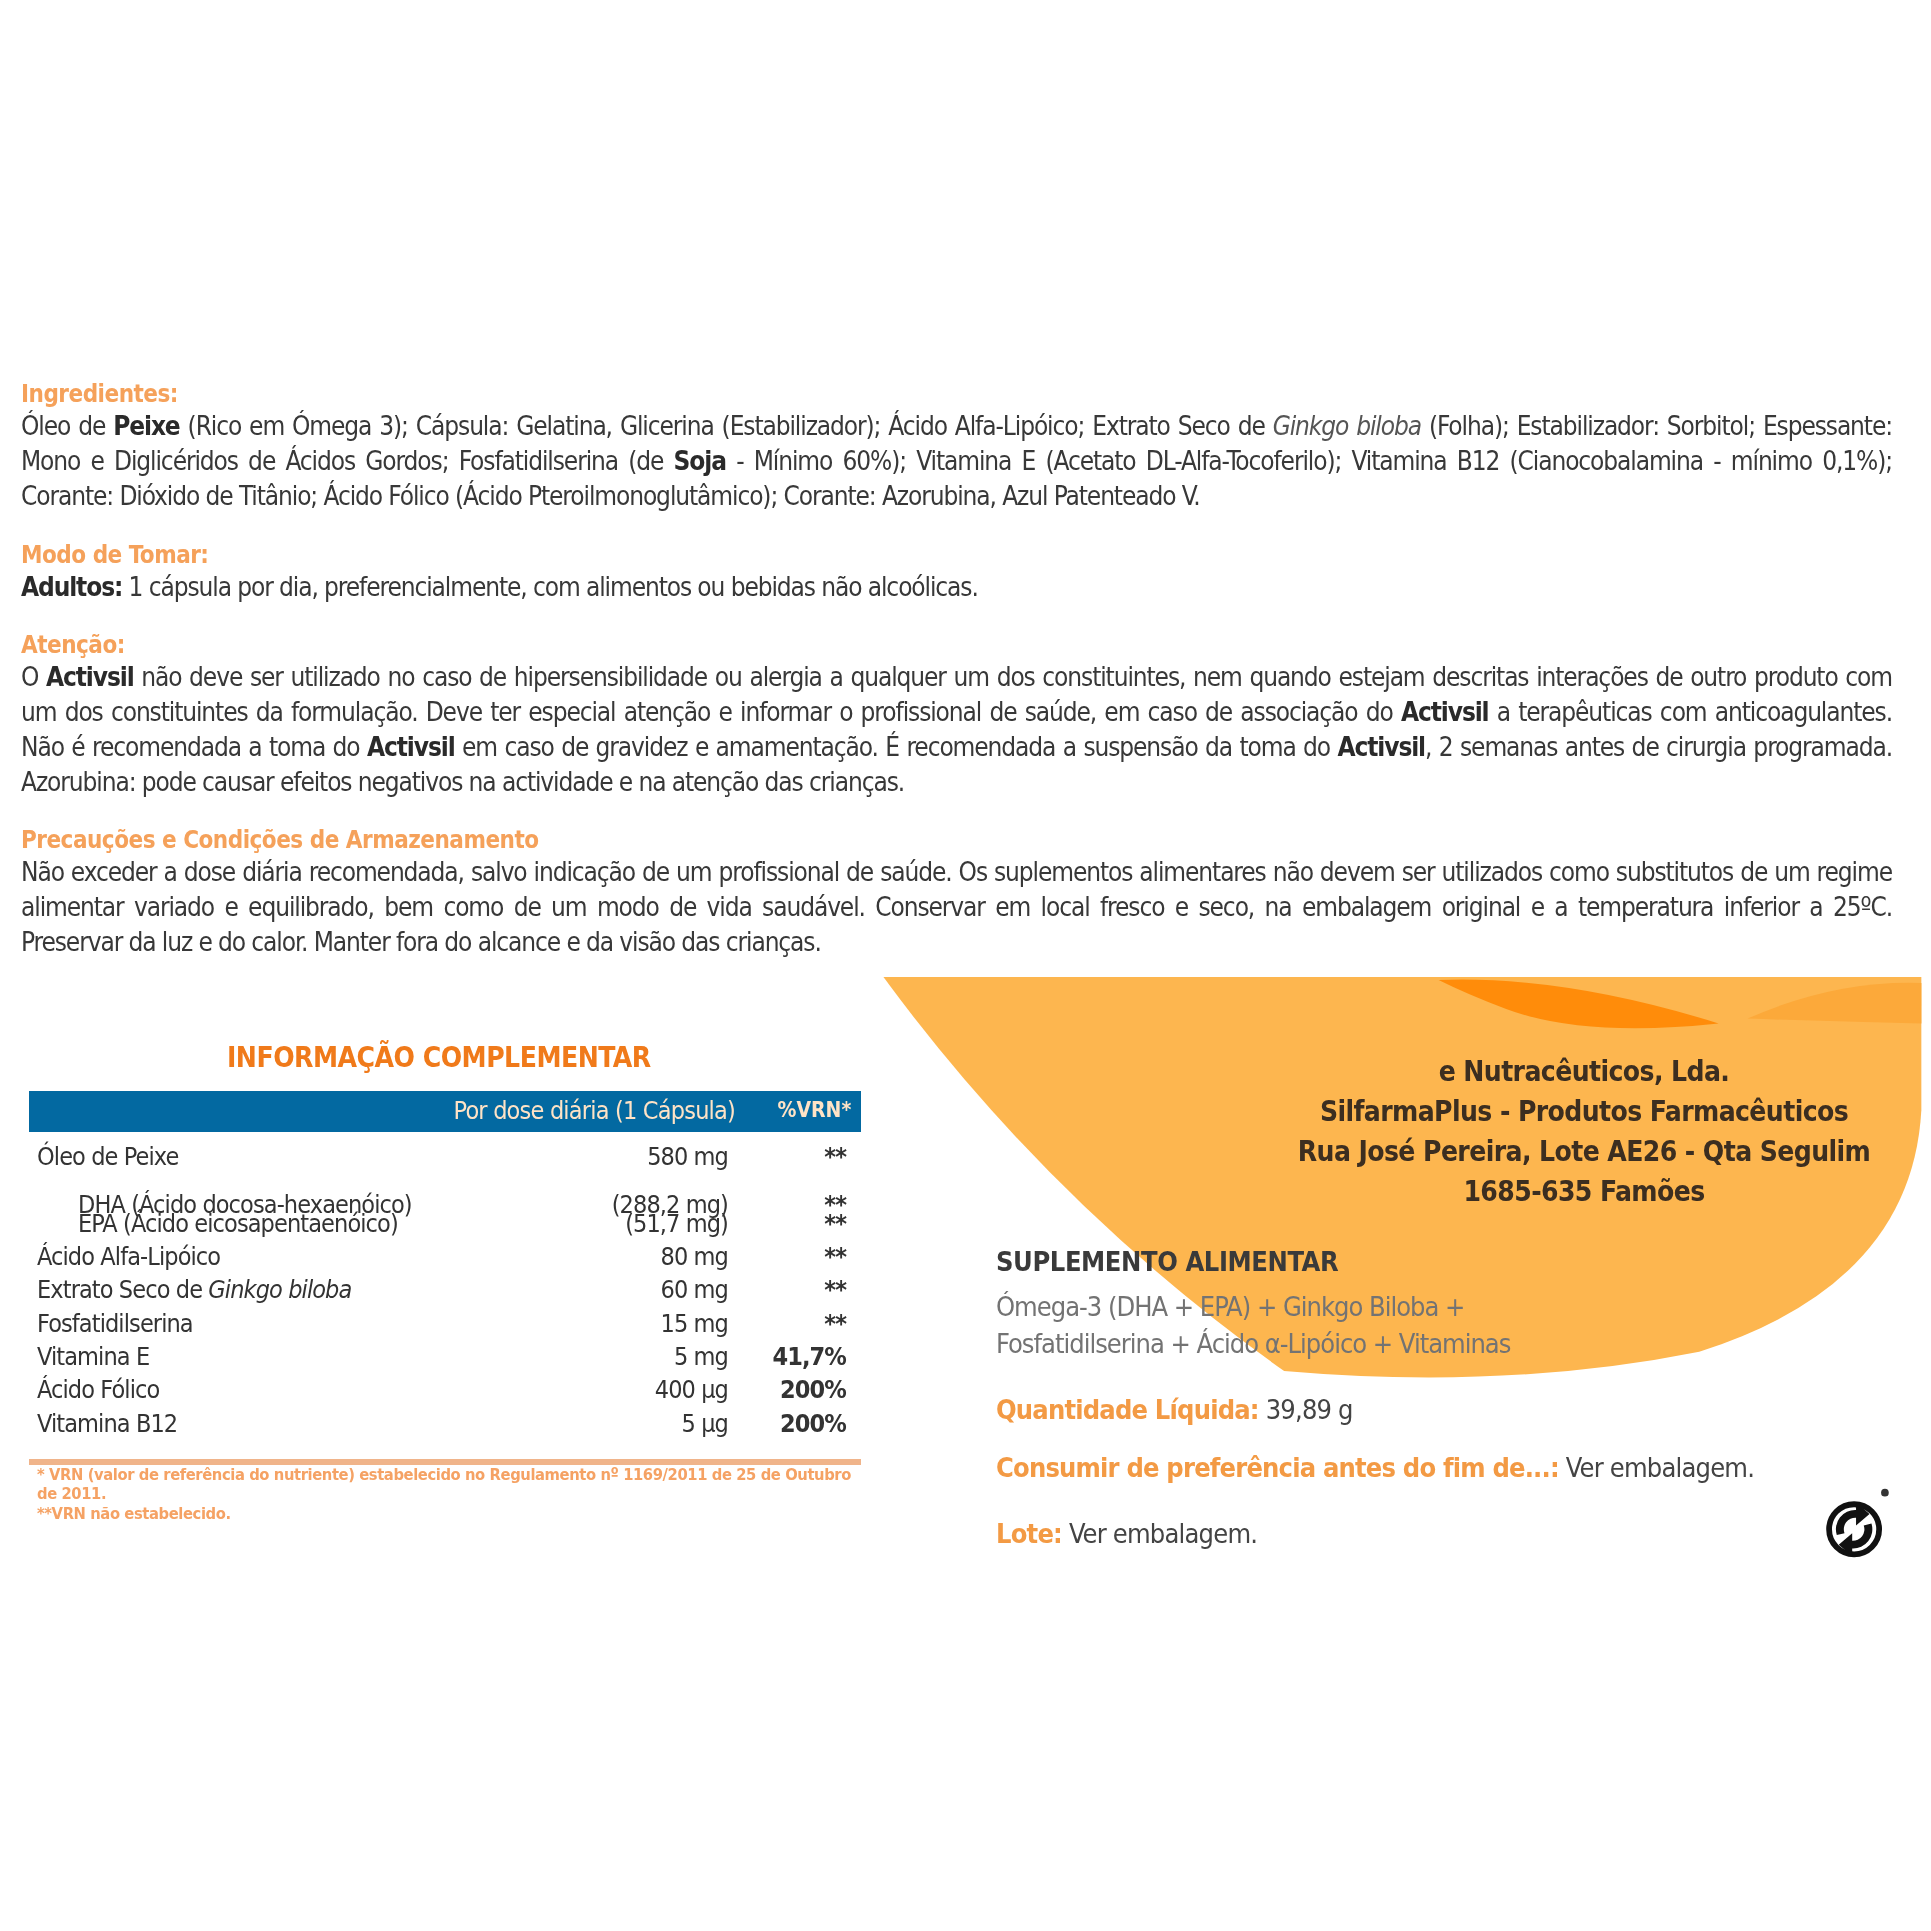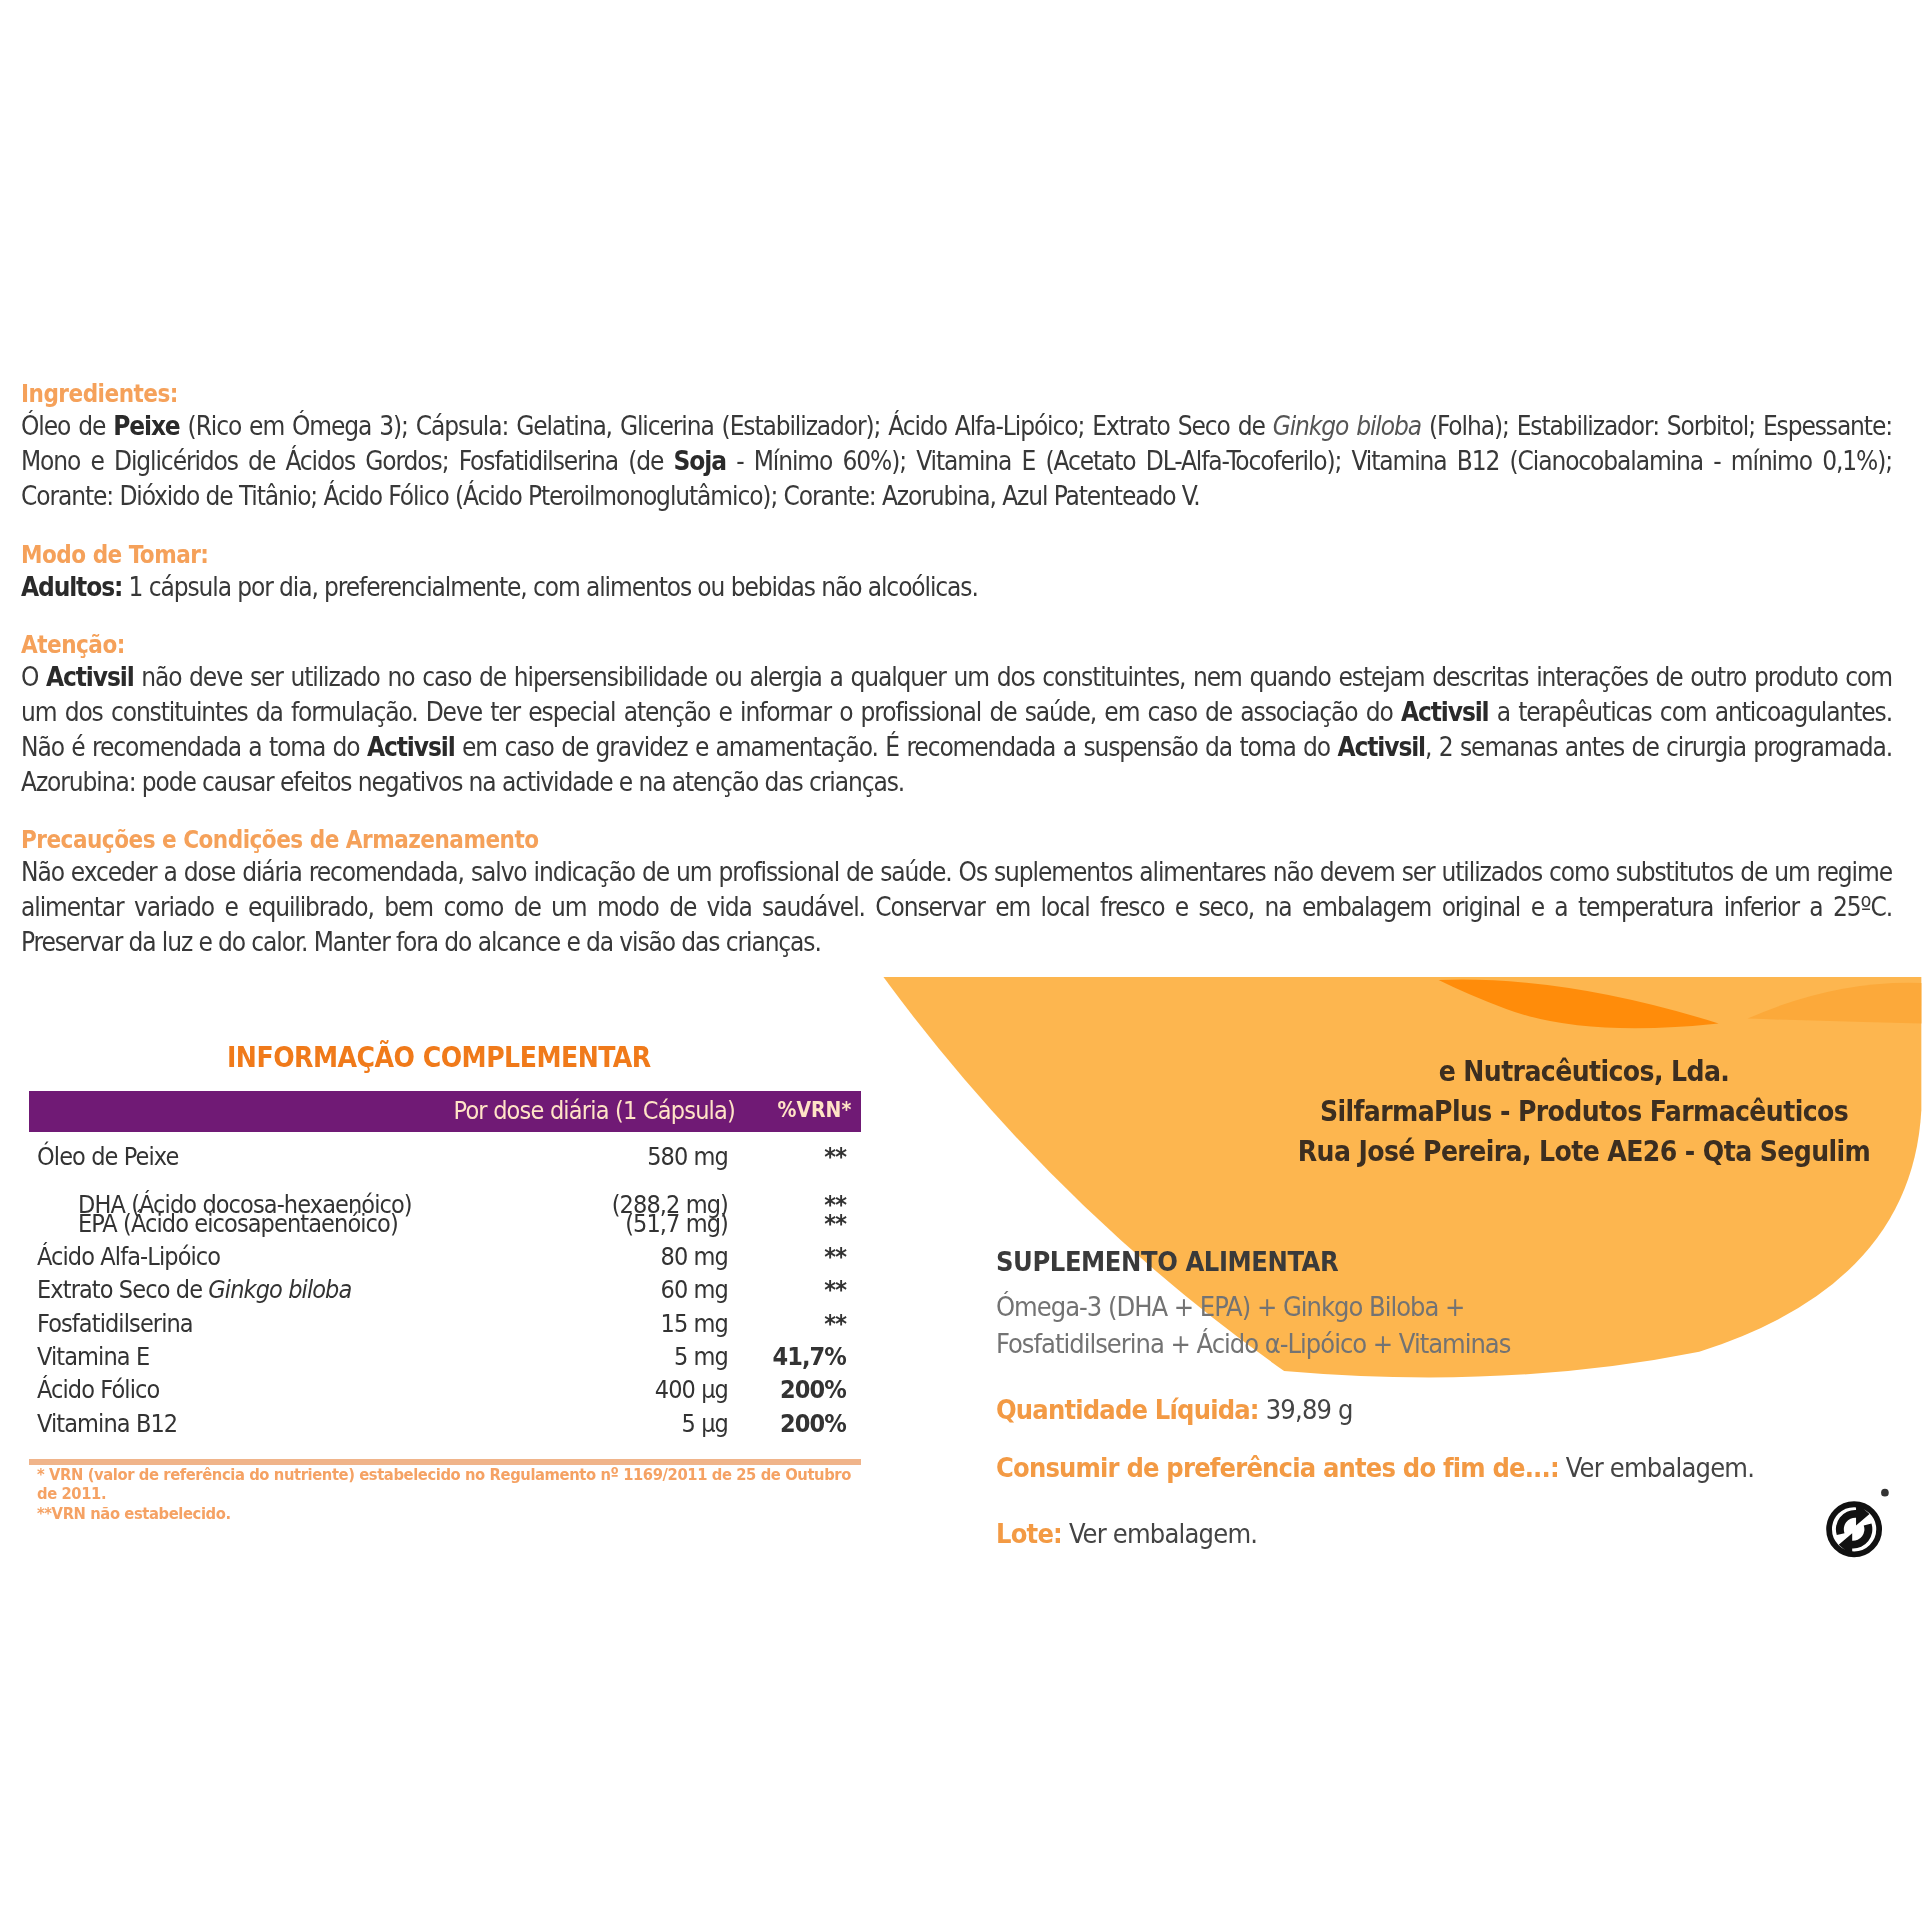--- a/index.html
+++ b/index.html
@@ -9,21 +9,21 @@
   .sec-title { font-size: 24px; font-weight: bold; color: #f5a15a; letter-spacing: -0.5px; line-height: 29px; }
   .para { font-size: 26px; line-height: 35px; text-align: justify; letter-spacing: -1.1px; color: #383838; }
   .para b { color: #2a2a2a; }
   .para i { color: #555; }
 
   
   #orange-shape { position: absolute; left: 0; top: 0; width: 1931px; height: 1931px; pointer-events: none; }
 
   
   #info-title { position: absolute; left: 227px; top: 1041px; font-size: 28px; font-weight: bold; color: #f07a1a; letter-spacing: -0.5px; }
-  #table-header { position: absolute; left: 29px; top: 1091px; width: 832px; height: 41px; background: #701a75; color: #ffe3c6; font-size: 25px; }
+  #table-header { position: absolute; left: 29px; top: 1091px; width: 832px; height: 41px; background: #0369a1; color: #ffe3c6; font-size: 25px; }
   #table-header .h-dose { position: absolute; right: 126px; top: 4.8px; letter-spacing: -0.8px; }
   #table-header .h-vrn { position: absolute; right: 9.7px; top: 6.8px; font-size: 21px; font-weight: bold; }
   .trow { position: absolute; left: 37px; width: 809px; height: 33px; font-size: 25px; letter-spacing: -0.9px; color: #333; }
   .trow .n { position: absolute; left: 0; top: 0; }
   .trow .n.indent { left: 41px; }
   .trow .a { position: absolute; right: 118px; top: 0; text-align: right; }
   .trow .v { position: absolute; right: 0; top: 0; text-align: right; font-weight: bold; }
   #table-bottom-line { position: absolute; left: 29px; top: 1459px; width: 832px; height: 5.8px; background: #f0b48a; }
   #footnotes { position: absolute; left: 37px; top: 1465px; width: 830px; font-size: 16.4px; line-height: 19.3px; color: #f5a264; letter-spacing: -0.4px; font-weight: bold; }
 
@@ -124,20 +124,21 @@
 <div id="table-bottom-line"></div>
 <div id="footnotes">
   <div>* VRN (valor de referência do nutriente) estabelecido no Regulamento nº 1169/2011 de 25 de Outubro de 2011.</div>
   <div>**VRN não estabelecido.</div>
 </div>
 
 <div id="company">
   <div>e Nutracêuticos, Lda.</div>
   <div>SilfarmaPlus - Produtos Farmacêuticos</div>
   <div>Rua José Pereira, Lote AE26 - Qta Segulim</div>
+  <div>1685-635 Famões</div>
 </div>
 
 <div id="supp-title">SUPLEMENTO ALIMENTAR</div>
 <div id="supp-desc">
   <div>Ómega-3 (DHA + EPA) + Ginkgo Biloba +</div>
   <div>Fosfatidilserina + Ácido α-Lipóico + Vitaminas</div>
 </div>
 
 <div class="kv" style="top:1394px;">
   <span class="k">Quantidade Líquida:</span><span class="val"> 39,89 g</span>

